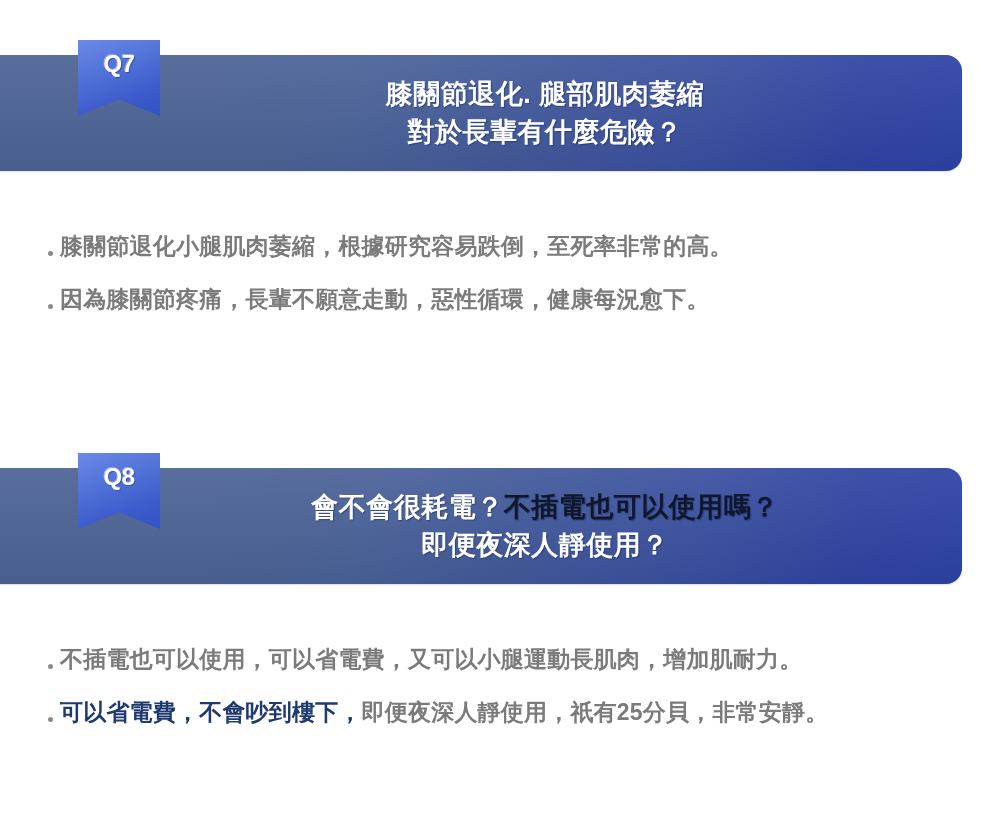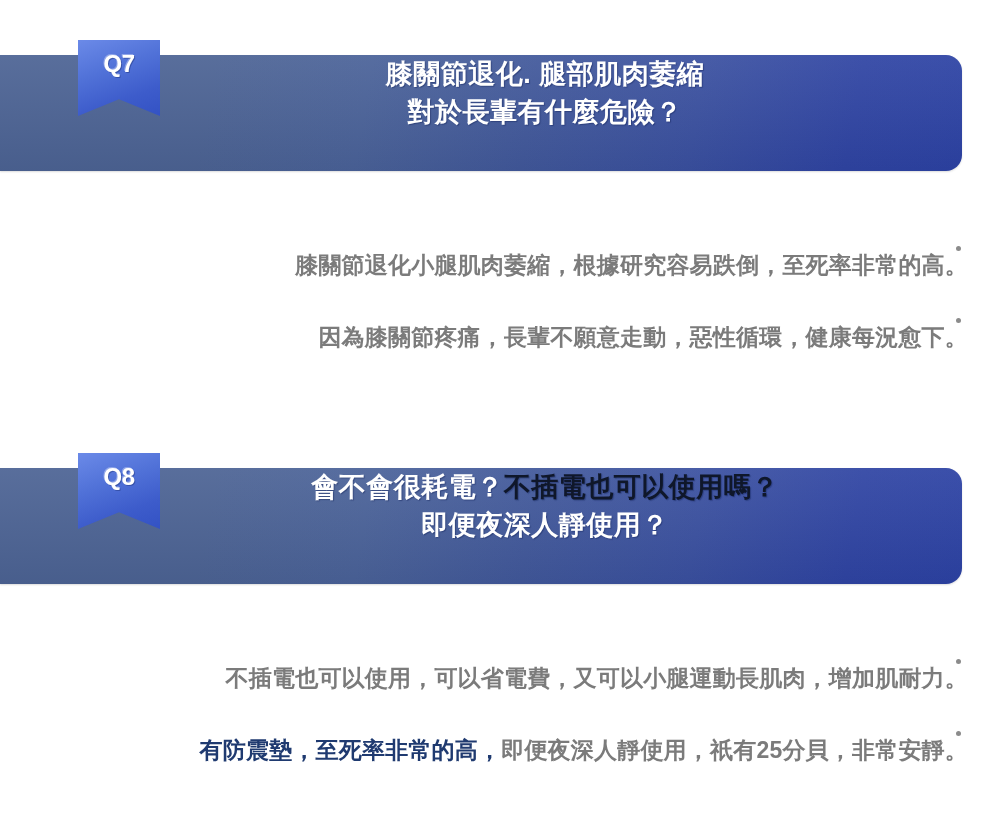--- a/index.html
+++ b/index.html
@@ -89,20 +89,21 @@
   
   .qbar-text {
     position: absolute;
     left: 165px;
     top: 55px;
     width: 760px;
     height: 116px;
     display: flex;
     flex-direction: column;
     align-items: center;
+    justify-content: center;
     z-index: 3;
     pointer-events: none;
   }
   .qtitle-line {
     color: #ffffff;
     font-size: 27px;
     font-weight: bold;
     line-height: 1.42;
     letter-spacing: 0.5px;
     white-space: nowrap;
@@ -115,24 +116,23 @@
 
   
   .bullets {
     position: absolute;
     left: 48px;
     top: 232px;
     width: 920px;
   }
   .bullet-row {
     display: flex;
-    align-items: flex-end;
+    align-items: center;
     margin-bottom: 23px;
     line-height: 1.3;
-    flex-direction: column;
   }
   .bullet-dot {
     flex: 0 0 auto;
     width: 5px;
     height: 5px;
     border-radius: 50%;
     background: #8b8b8b;
     margin: 14px 7px 0 0;
   }
   .bullet-text {
@@ -198,18 +198,18 @@
       </div>
     </div>
 
     <div class="bullets">
       <div class="bullet-row">
         <span class="bullet-dot"></span>
         <span class="bullet-text"><span class="plain">不插電也可以使用，可以省電費，又可以小腿運動長肌肉，增加肌耐力。</span><span class="hl"></span><span class="plain"></span></span>
       </div>
       <div class="bullet-row">
         <span class="bullet-dot"></span>
-        <span class="bullet-text"><span class="plain"></span><span class="hl">有防震墊，至死率非常的高，</span><span class="plain">即便夜深人靜使用，祇有25分貝，非常安靜。</span></span>
+        <span class="bullet-text"><span class="plain"></span><span class="hl">可以省電費，不會吵到樓下，</span><span class="plain">即便夜深人靜使用，祇有25分貝，非常安靜。</span></span>
       </div>
     </div>
   </section>
 
 </div>
 
 </body></html>

